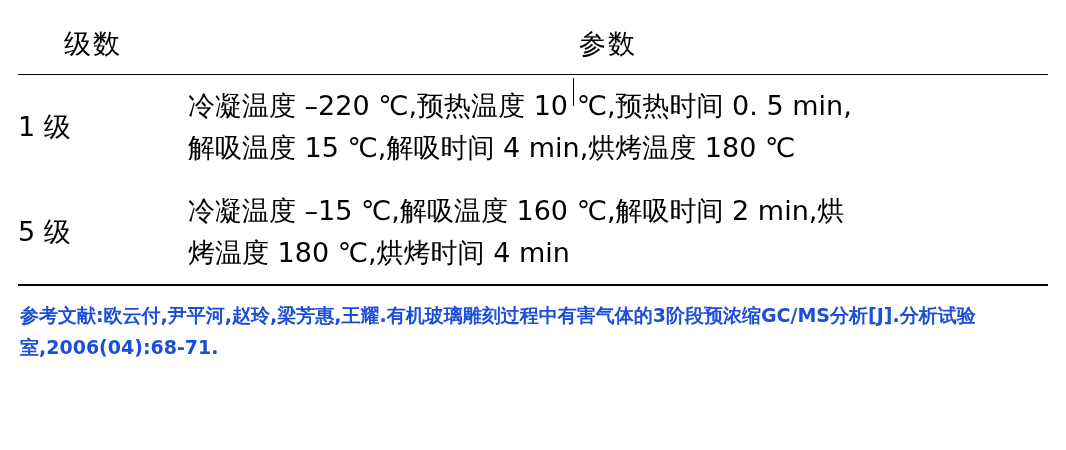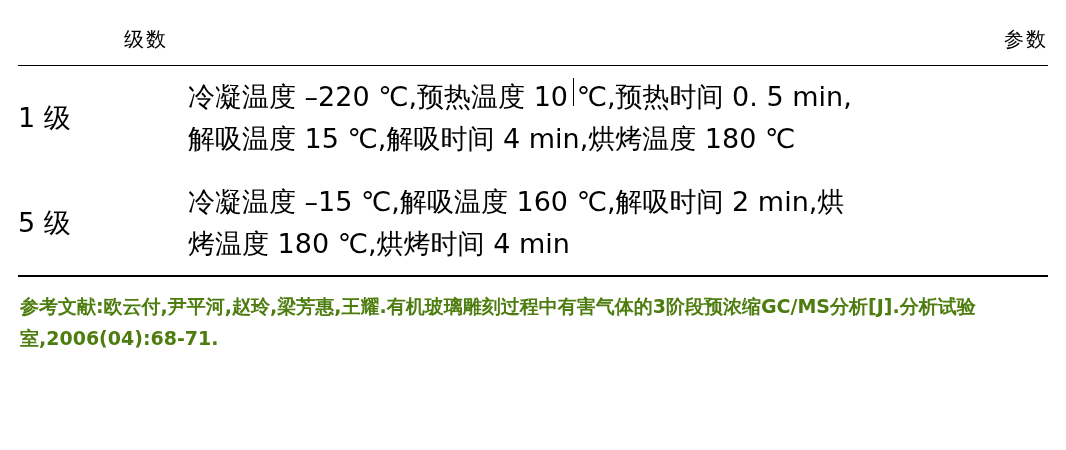--- a/index.html
+++ b/index.html
@@ -25,24 +25,24 @@
     padding-top: 14px;
   }
   table.param-table {
     width: 1030px;
     border-collapse: collapse;
     table-layout: fixed;
   }
   thead th {
     font-weight: normal;
     font-family: "DejaVu Sans", sans-serif;
-    font-size: 20px;
+    font-size: 27px;
     letter-spacing: 2px;
     padding: 12px 0 12px 0;
-    text-align: right;
+    text-align: center;
     border-bottom: 1.5px solid #000;
   }
   thead th.col-level {
     width: 150px;
   }
   tbody td {
     vertical-align: middle;
     padding: 10px 0;
   }
   tbody tr.data-row td.level-cell {
@@ -67,21 +67,21 @@
     border-top: 2.5px solid #000;
     margin: 0 18px;
   }
   .reference {
     margin: 0 18px;
     padding: 14px 2px 0 2px;
     font-family: "DejaVu Sans", sans-serif;
     font-weight: bold;
     font-size: 19px;
     line-height: 1.65;
-    color: #4d7c0f;
+    color: #1d4ed8;
     letter-spacing: 0px;
   }
   .caret {
     position: absolute;
     left: 573px;
     top: 78px;
     width: 1px;
     height: 28px;
     background: #000;
   }

